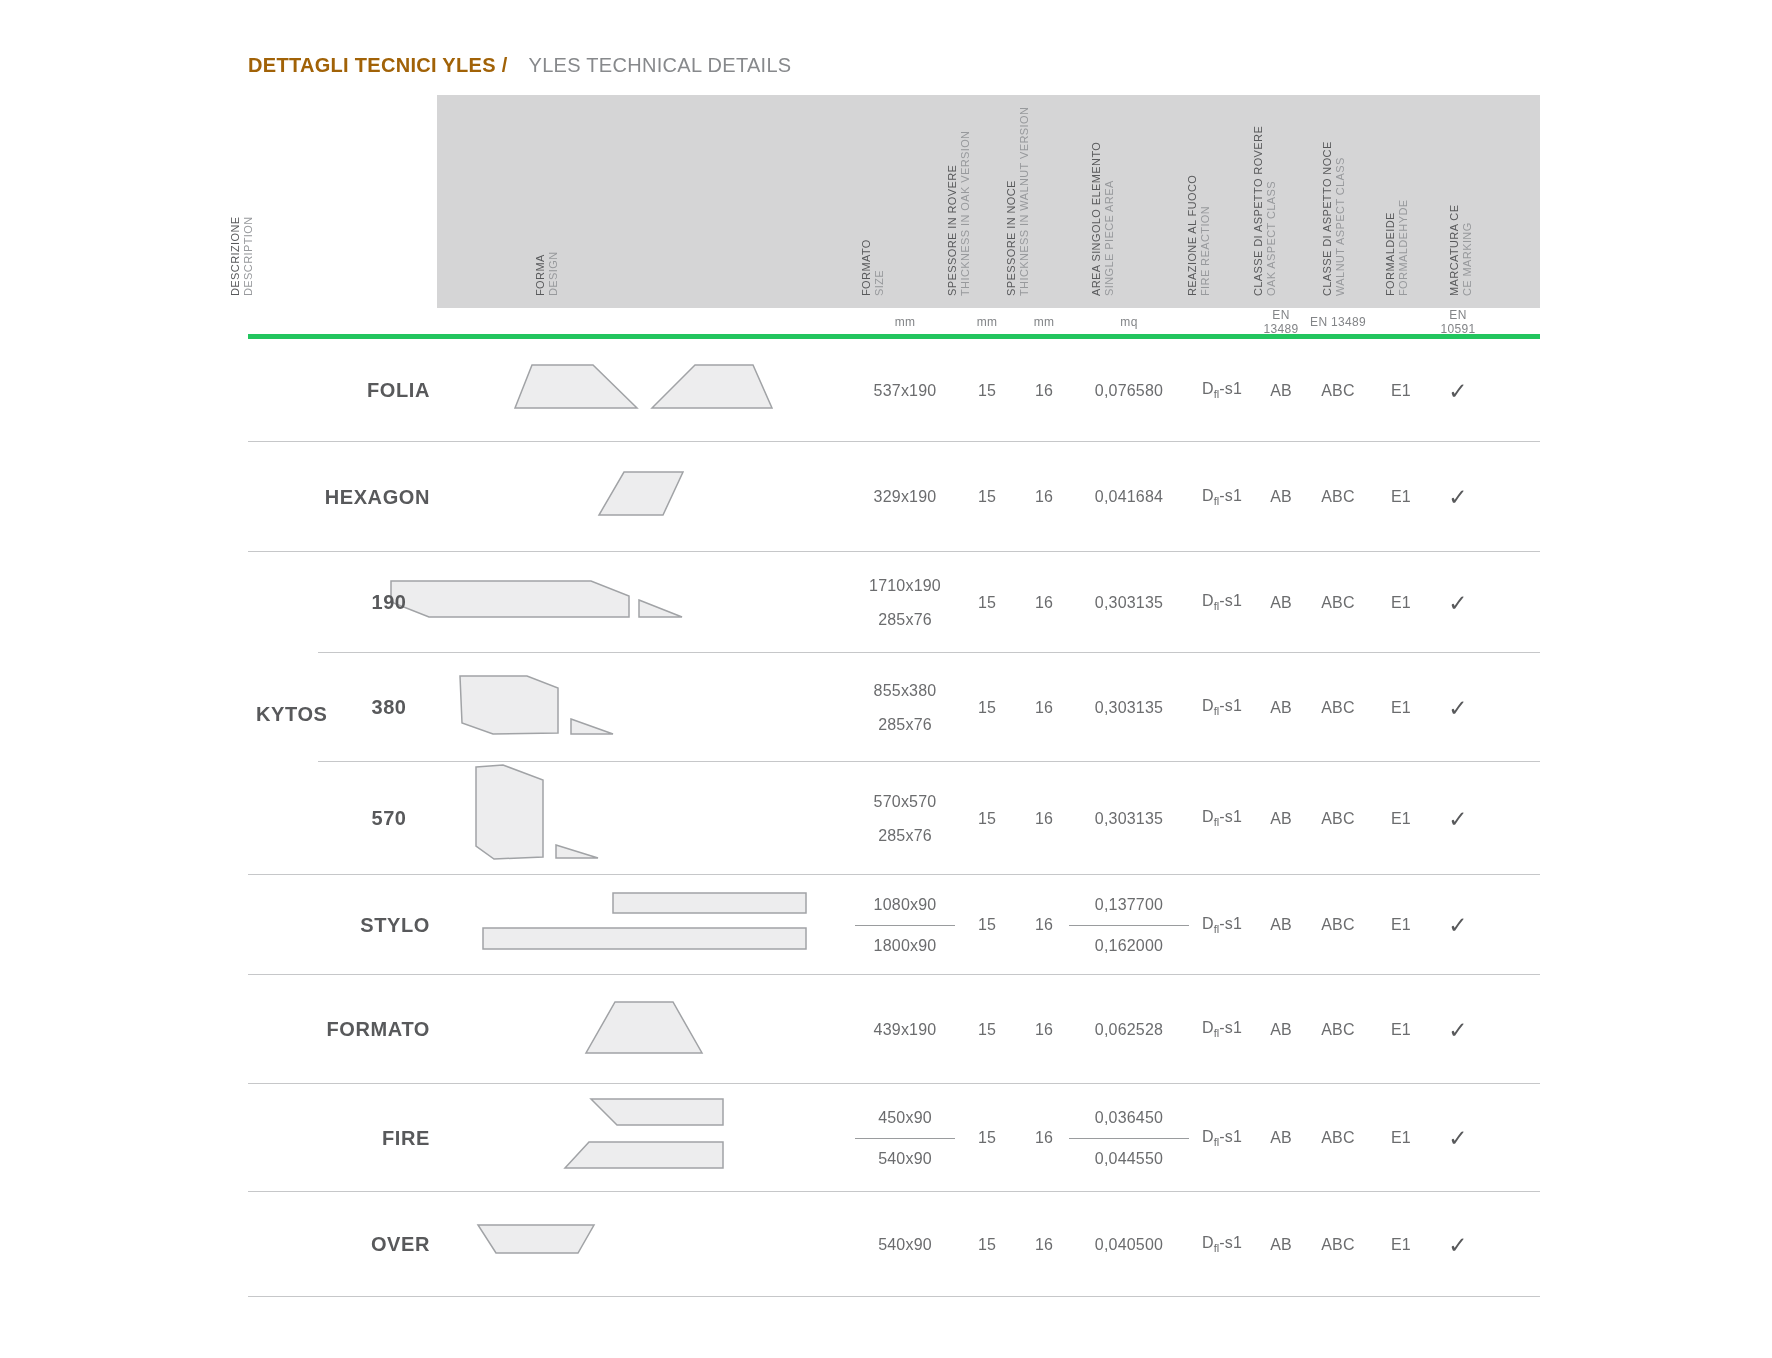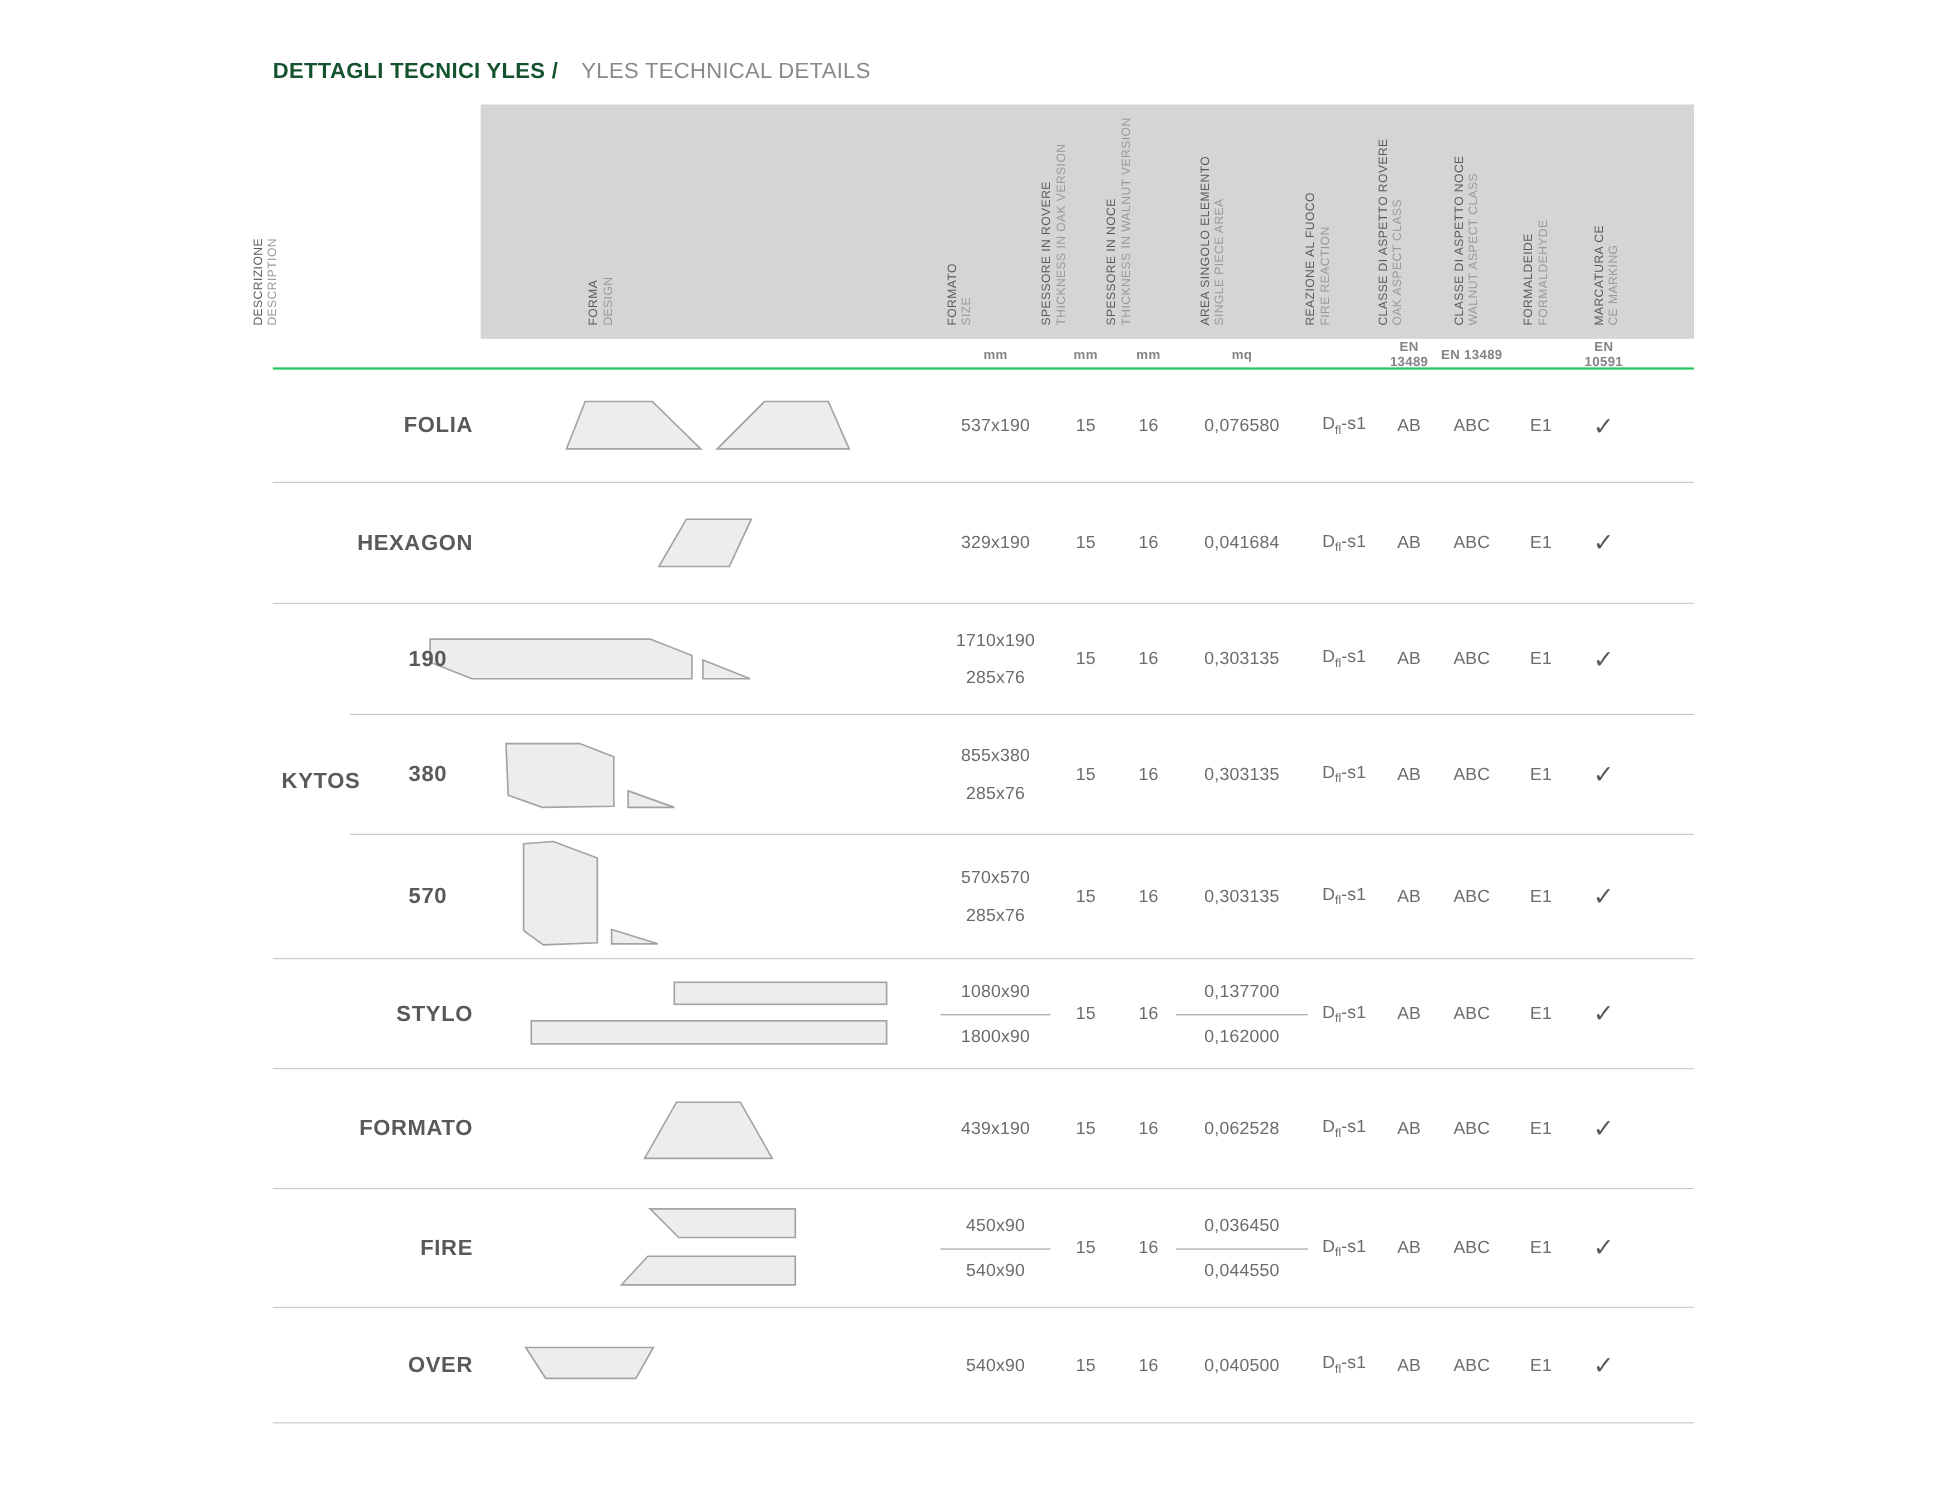--- a/index.html
+++ b/index.html
@@ -3,40 +3,40 @@
 <meta charset="utf-8">
 <style>
   html,body{margin:0;padding:0;}
   body{
     width:1772px;height:1358px;position:relative;background:#ffffff;
     font-family:"Liberation Sans", sans-serif;
     -webkit-font-smoothing:antialiased;
   }
   
   .title{position:absolute;left:248px;top:52px;font-size:20px;line-height:26px;white-space:nowrap;}
-  .title .t1{font-weight:bold;color:#14532d;letter-spacing:.3px;}
+  .title .t1{font-weight:bold;color:#a16207;letter-spacing:.3px;}
   .title .t2{font-weight:normal;color:#87898c;margin-left:21px;letter-spacing:.3px;}
   
   .head{position:absolute;left:0;top:95px;width:1772px;height:213px;}
   .band{position:absolute;left:437px;top:0;width:1103px;height:213px;background:#d5d5d6;}
   .vlabel{
     position:absolute;bottom:12px;transform-origin:0 100%;transform:rotate(-90deg);
     white-space:nowrap;font-size:11px;line-height:13px;letter-spacing:.4px;
   }
   .vlabel .it{display:block;color:#58595b;}
   .vlabel .en{display:block;color:#97999c;}
   
   .tbl{position:absolute;left:248px;top:308px;width:1292px;}
   .row,.units{
     display:grid;position:relative;align-items:center;
     grid-template-columns:100px 82px 425px 100px 64px 50px 120px 66px 52px 62px 64px 50px 57px;
   }
   .row::after{content:"";position:absolute;left:0;right:0;bottom:0;height:1px;background:#c6c7c9;}
   .row.partial::after{left:70px;}
-  .units{height:26px;border-bottom:2px solid #22c55e;font-weight:bold;}
+  .units{height:26px;border-bottom:5px solid #22c55e;}
   .unit{font-size:12px;color:#828487;text-align:center;letter-spacing:.3px;}
   .cell{font-size:16px;color:#6b6c6e;text-align:center;letter-spacing:.2px;}
   .name{grid-column:1/3;text-align:right;padding-left:8px;font-weight:bold;font-size:20px;color:#58595b;letter-spacing:.6px;}
   .sub-name{grid-column:2;text-align:center;font-weight:bold;font-size:20px;color:#58595b;letter-spacing:.6px;}
   .stack{display:flex;flex-direction:column;gap:16px;justify-content:center;}
   .stack.divided{gap:11px;}
   .divline{display:block;height:1px;background:#9a9c9e;width:100%;}
   sub.fl{font-size:11px;letter-spacing:0;text-align:center;}
   .check{font-family:"DejaVu Sans", sans-serif;font-size:23px;color:#58595b;}.h103{height:103px}.h110{height:110px}.h101{height:101px}
   .h109{height:109px}.h113{height:113px}.h100{height:100px}.h108{height:108px}.h105{height:105px}

